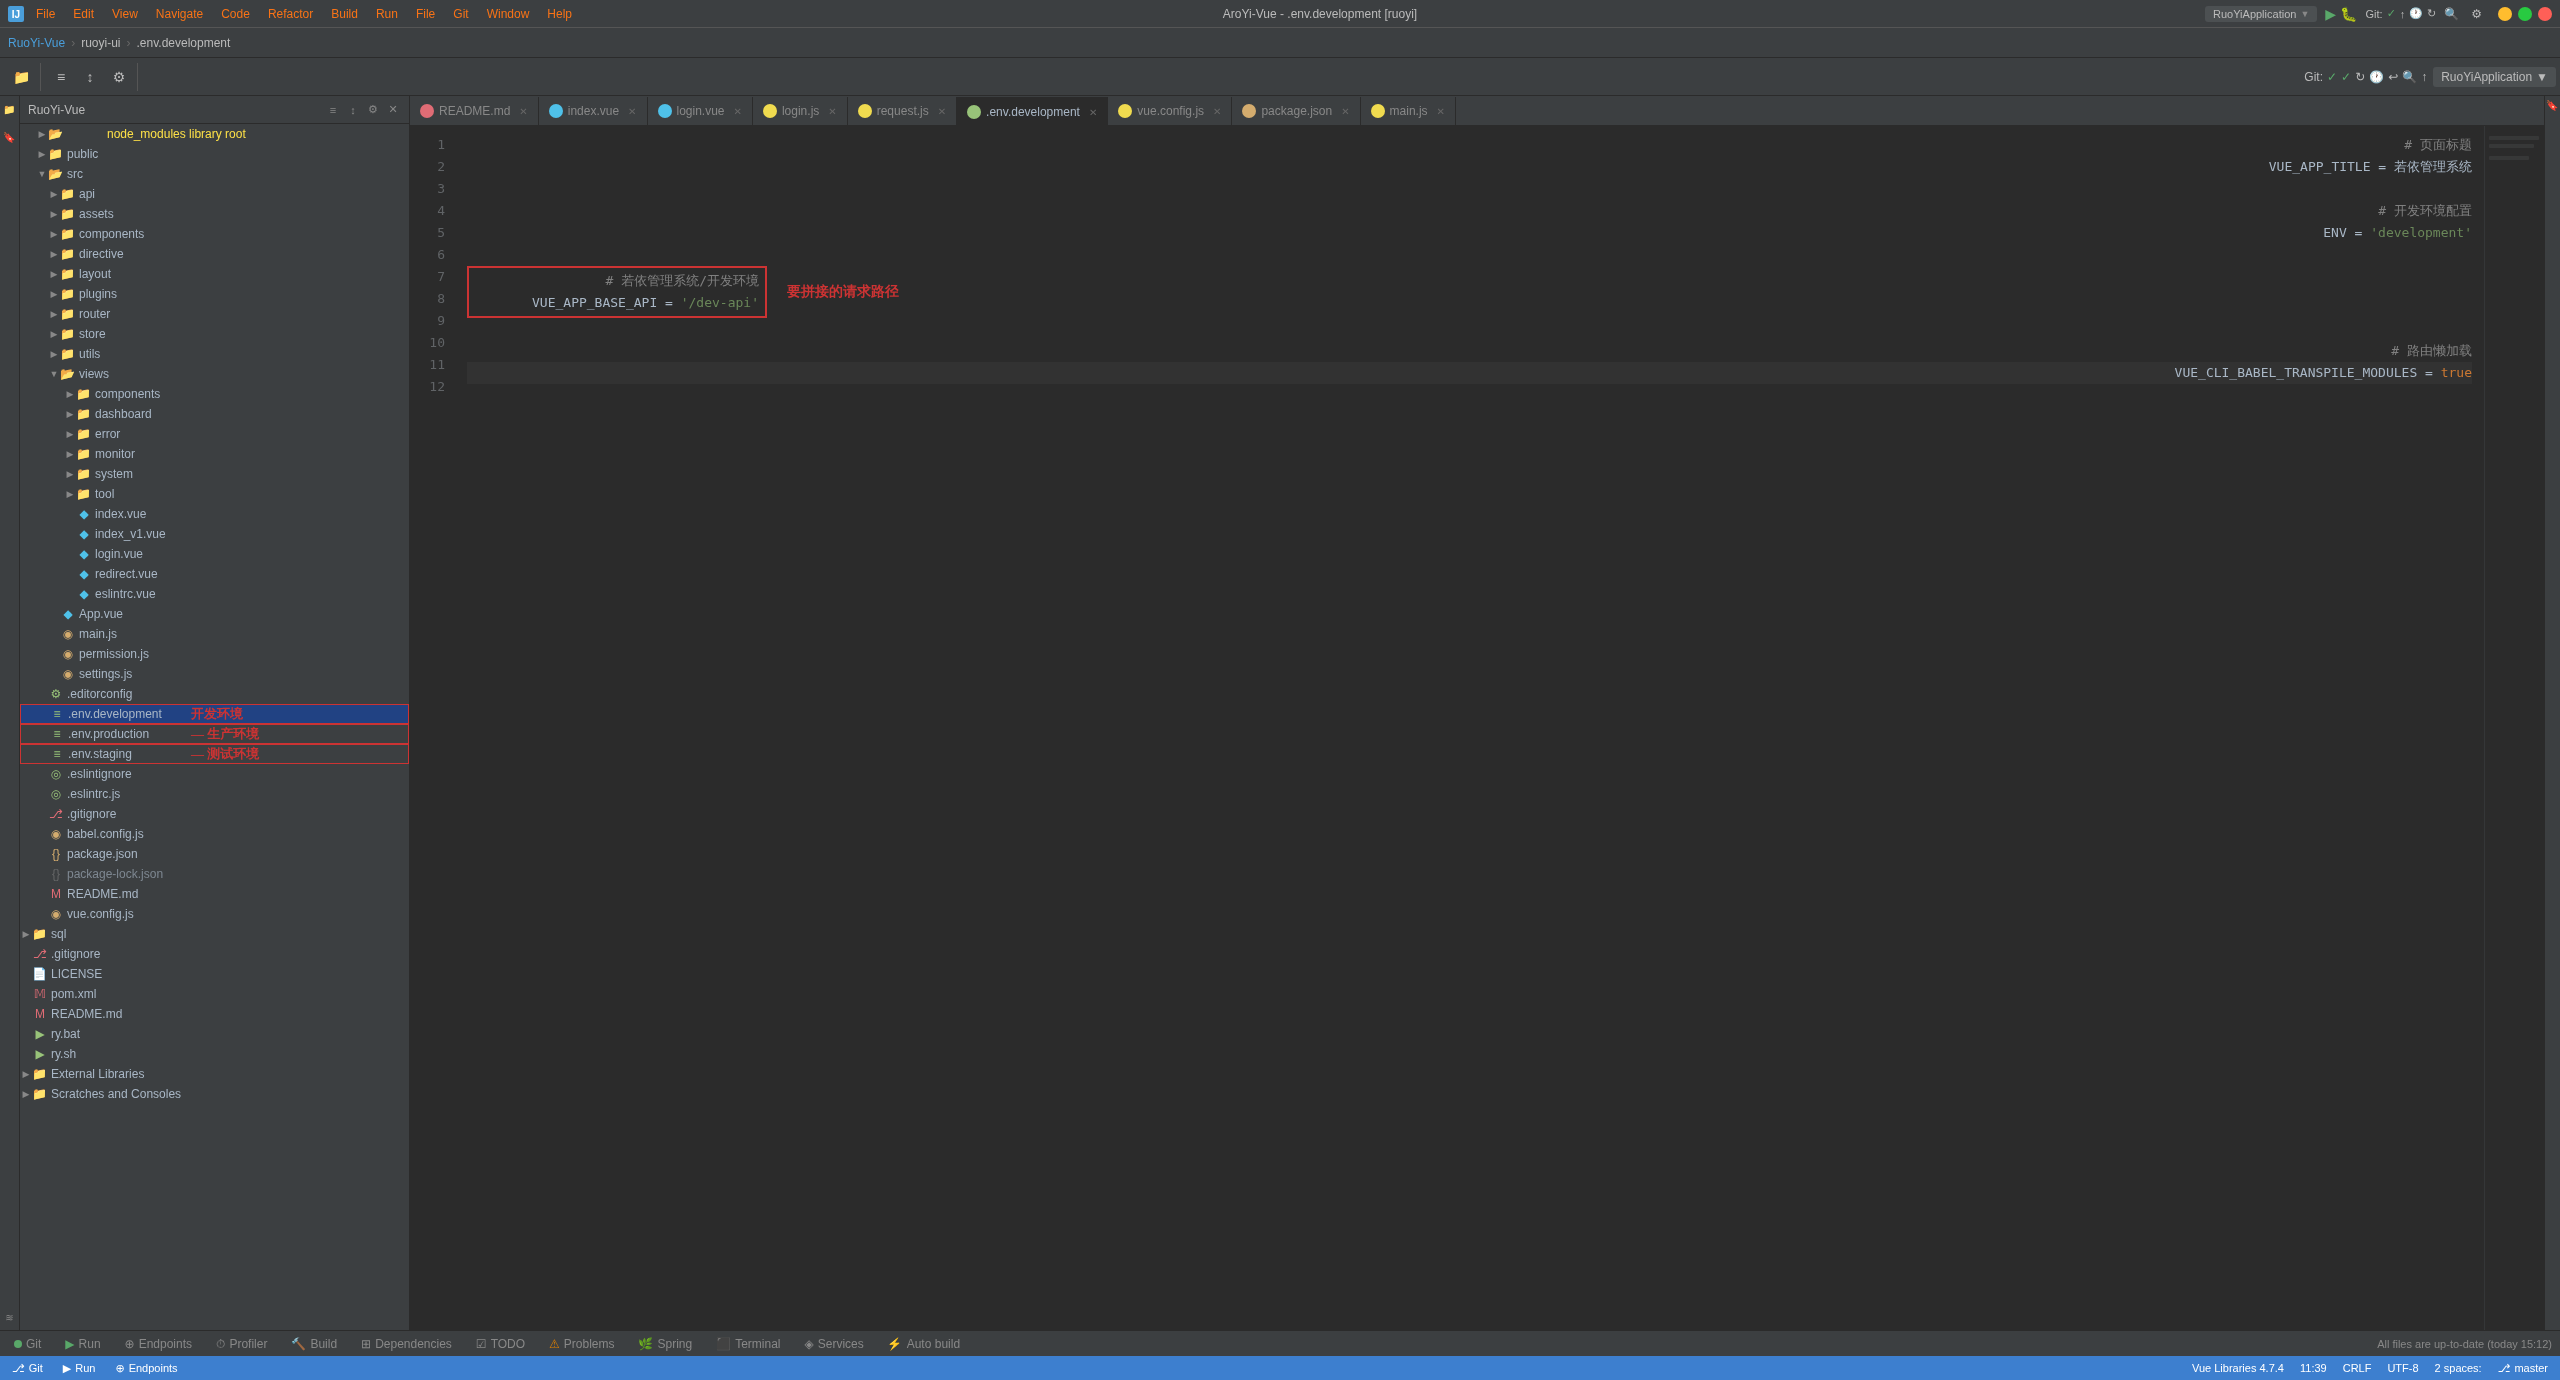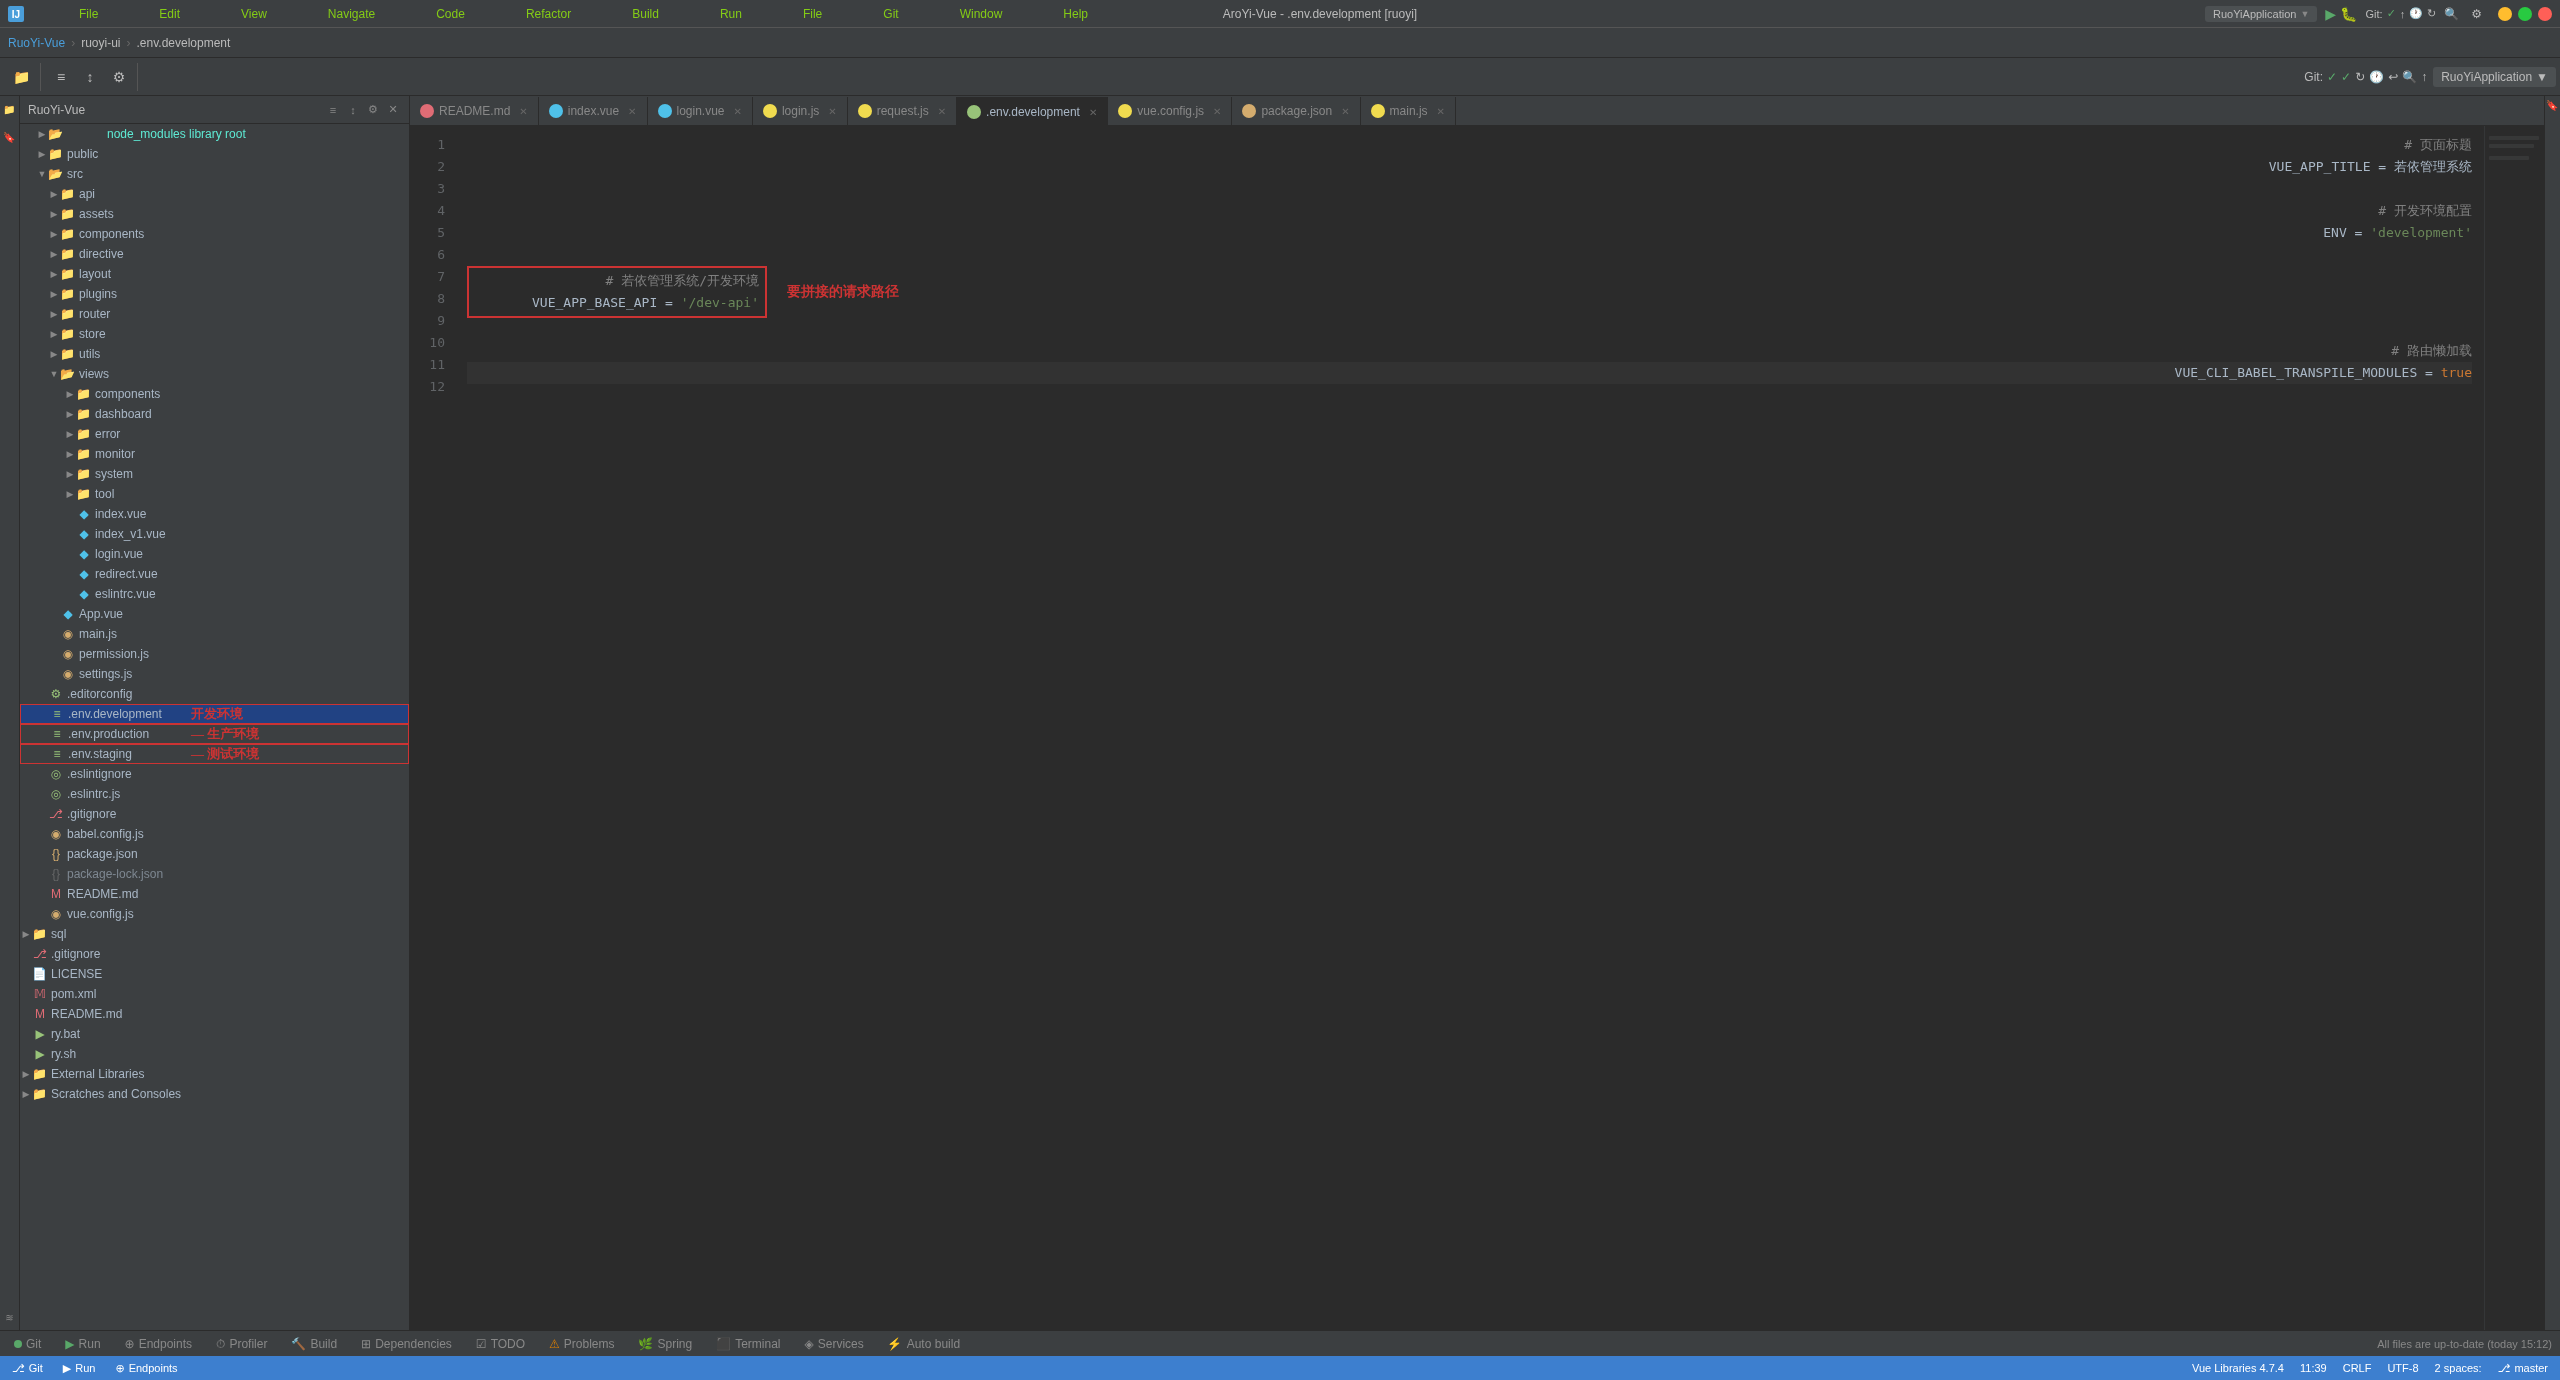--- a/index.html
+++ b/index.html
@@ -1,21 +1,21 @@
 <!DOCTYPE html>
 <html><head>
   <meta charset="utf-8">
   <style>
     * { margin: 0; padding: 0; box-sizing: border-box; }
     body { font-family: 'Segoe UI', Arial, sans-serif; font-size: 12px; background: #2b2b2b; color: #a9b7c6; overflow: hidden; width: 2560px; height: 1380px; }
 
     
     #title-bar { height: 28px; background: #3c3f41; display: flex; align-items: center; padding: 0 8px; border-bottom: 1px solid #555; }
     #title-bar .menus { display: flex; gap: 2px; flex: 1; }
-    #title-bar .menu-item { padding: 2px 8px; cursor: pointer; font-size: 12px; color: #84cc16; border-radius: 3px; margin-left: 43px; }
+    #title-bar .menu-item { padding: 2px 8px; cursor: pointer; font-size: 12px; color: #f97316; border-radius: 3px; }
     #title-bar .win-title { position: absolute; left: 50%; transform: translateX(-50%); color: #bbbbbb; font-size: 12px; margin-left: 40px; }
     #title-bar .win-controls { display: flex; gap: 4px; margin-left: auto; }
     #title-bar .win-btn { width: 14px; height: 14px; border-radius: 50%; cursor: pointer; }
     #title-bar .win-btn.minimize { background: #ffbd2e; }
     #title-bar .win-btn.maximize { background: #28ca41; }
     #title-bar .win-btn.close { background: #ff5f57; }
 
     
     #nav-bar { height: 30px; background: #3c3f41; display: flex; align-items: center; padding: 0 8px; border-bottom: 1px solid #2b2b2b; gap: 6px; }
 
@@ -50,21 +50,21 @@
     .tree-item { display: flex; align-items: center; padding: 1px 0; cursor: pointer; white-space: nowrap; user-select: none; min-height: 20px; }
     .tree-item.selected { background: #214283; }
 
     .tree-indent { display: inline-block; }
     .tree-arrow { display: inline-block; width: 12px; text-align: center; color: #888; font-size: 9px; }
     .tree-icon { display: inline-block; width: 16px; text-align: center; margin-right: 3px; }
     .tree-label { color: #a9b7c6; }
     .tree-label.folder { color: #a9b7c6; }
     .tree-label.file-vue { color: #a9b7c6; }
     .tree-label.file-js { color: #a9b7c6; }
-    .tree-label.library { color: #5eead4; padding-left: 40px; }
+    .tree-label.library { color: #fde047; padding-left: 40px; }
 
     
     #editor-area { flex: 1; display: flex; flex-direction: column; background: #2b2b2b; }
 
     
     #editor-tabs { height: 30px; background: #3c3f41; display: flex; align-items: flex-end; overflow-x: auto; border-bottom: 1px solid #2b2b2b; }
     #editor-tabs::-webkit-scrollbar { height: 0; }
     .editor-tab { height: 28px; display: flex; align-items: center; padding: 0 10px; gap: 5px; cursor: pointer; border-right: 1px solid #2b2b2b; font-size: 12px; color: #888; background: #3c3f41; white-space: nowrap; min-width: 80px; justify-content: space-between; }
     .editor-tab.active { background: #2b2b2b; color: #a9b7c6; border-top: 2px solid transparent; }
     .editor-tab .tab-icon { width: 14px; height: 14px; border-radius: 50%; display: inline-block; flex-shrink: 0; }

